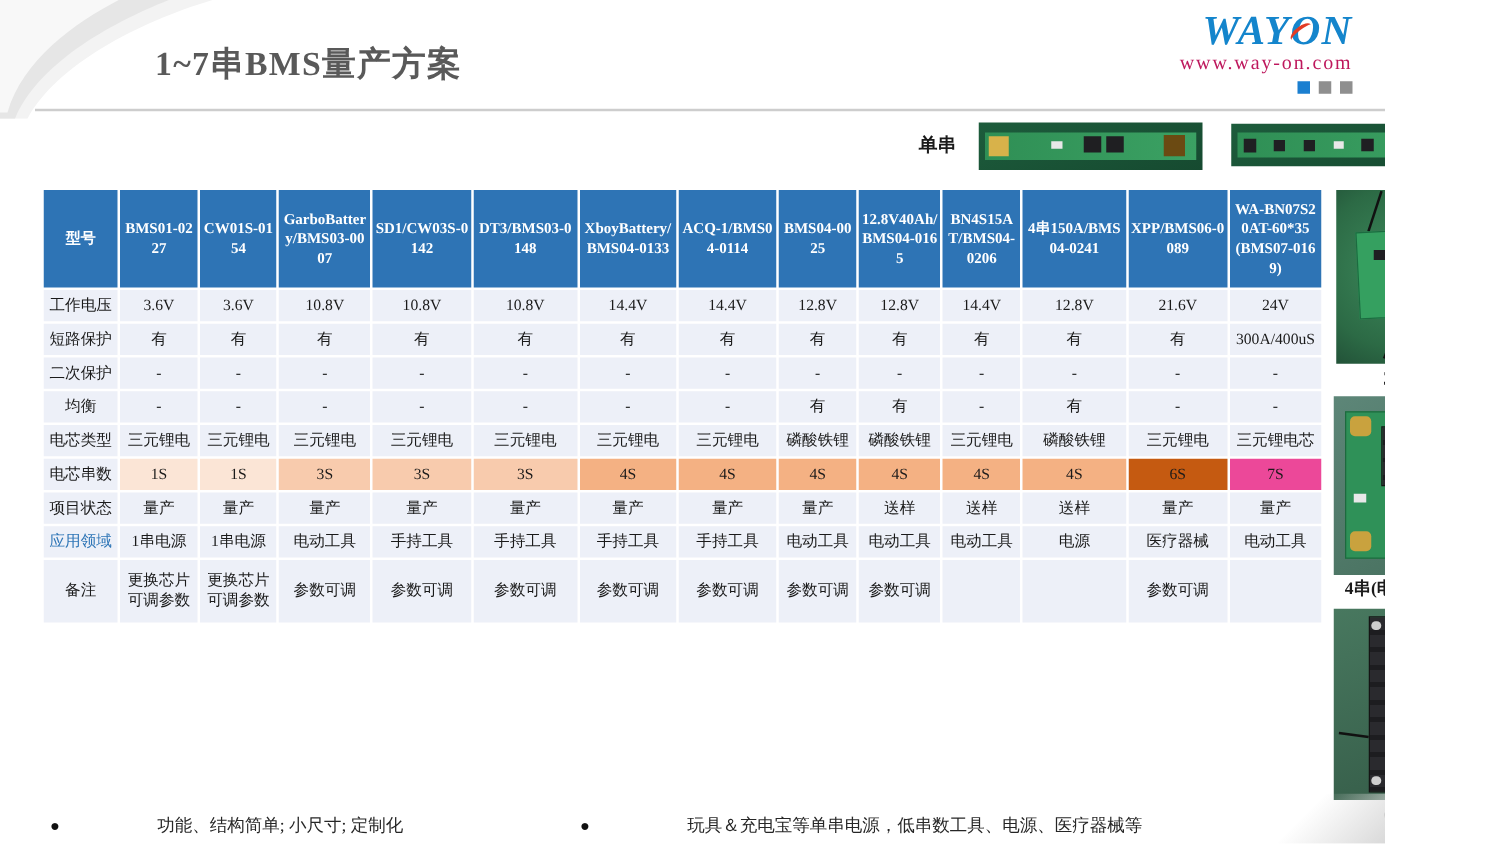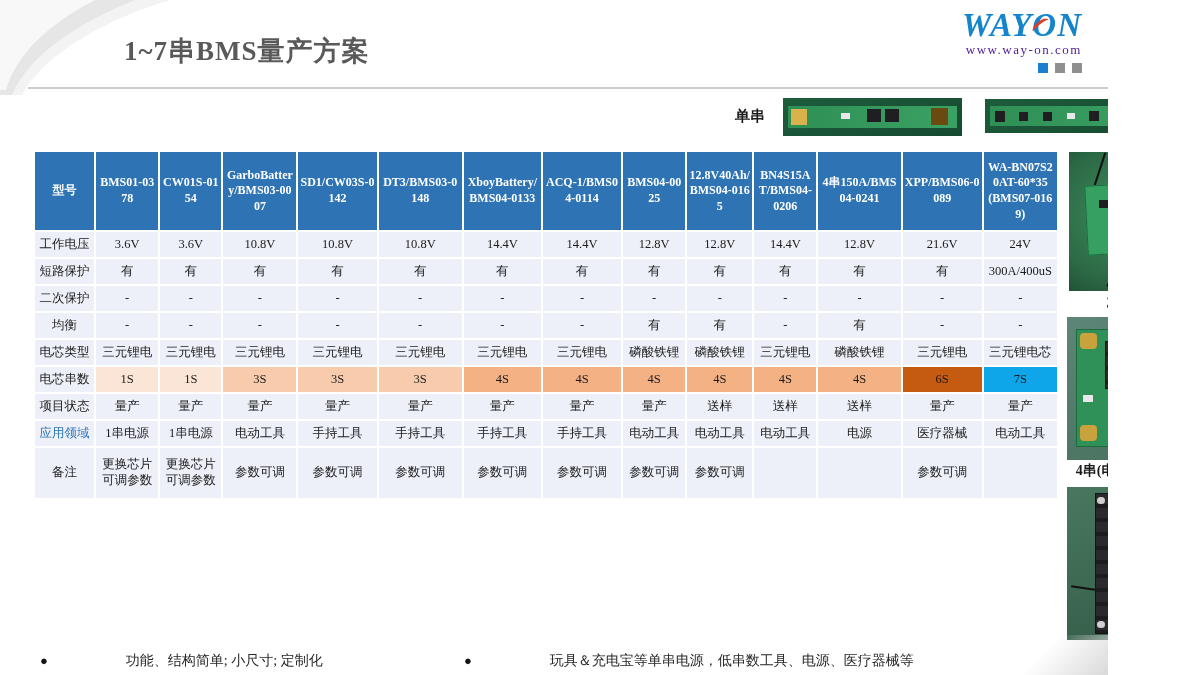--- a/index.html
+++ b/index.html
@@ -17,21 +17,21 @@
   .divider { position:absolute; left:28px; top:87px; width:1148px; height:2px; background:#cdcdcd; }
   .logo { position:absolute; right:26px; top:8px; width:170px; text-align:right; }
   .logo .brand {
     position:relative; display:inline-block; font-size:33px; font-weight:bold; font-style:italic;
     color:#1485CC; letter-spacing:1px; line-height:34px;
   }
   .logo .swoosh {
     position:absolute; right:31px; top:13px; width:20px; height:10px;
     border-top:3px solid #E23B24; border-radius:50% 50% 0 0; transform:rotate(-38deg);
   }
-  .logo .site { font-size:13px; color:#4c1d95; letter-spacing:1.5px; margin-top:0px; }
+  .logo .site { font-size:16px; color:#be185d; letter-spacing:1.5px; margin-top:0px; }
   .logo .squares { display:flex; justify-content:flex-end; gap:7px; margin-top:5px; }
   .logo .sq { width:10px; height:10px; display:inline-block; }
   .sq-blue { background:#1B7FD0; } .sq-gray { background:#8f8f8f; }
 
   
   .lbl { position:absolute; color:#1a1a1a; font-weight:bold; text-align:center; }
   .strip { position:absolute; background:linear-gradient(160deg,#1d5c3c,#164a30); }
   .strip .board { position:absolute; left:3%; right:3%; top:22%; height:56%;
     background:linear-gradient(90deg,#2f8f55,#3ba163); }
   .chip { position:absolute; background:#1f1f22; }
@@ -167,21 +167,21 @@
         <col style="width: 62px;">
         <col style="width: 65px;">
         <col style="width: 62px;">
         <col style="width: 82px;">
         <col style="width: 79px;">
         <col style="width: 73px;">
       </colgroup>
       <thead>
         <tr>
           <th>型号</th>
-          <th>BMS01-0378</th>
+          <th>BMS01-0227</th>
           <th>CW01S-0154</th>
           <th>GarboBattery/BMS03-0007</th>
           <th>SD1/CW03S-0142</th>
           <th>DT3/BMS03-0148</th>
           <th>XboyBattery/BMS04-0133</th>
           <th>ACQ-1/BMS04-0114</th>
           <th>BMS04-0025</th>
           <th>12.8V40Ah/BMS04-0165</th>
           <th>BN4S15AT/BMS04-0206</th>
           <th>4串150A/BMS04-0241</th>
@@ -277,21 +277,21 @@
           <td style="background: rgb(248, 203, 173);">3S</td>
           <td style="background: rgb(248, 203, 173);">3S</td>
           <td style="background: rgb(248, 203, 173);">3S</td>
           <td style="background: rgb(244, 177, 131);">4S</td>
           <td style="background: rgb(244, 177, 131);">4S</td>
           <td style="background: rgb(244, 177, 131);">4S</td>
           <td style="background: rgb(244, 177, 131);">4S</td>
           <td style="background: rgb(244, 177, 131);">4S</td>
           <td style="background: rgb(244, 177, 131);">4S</td>
           <td style="background: rgb(197, 90, 17);">6S</td>
-          <td style="background: #0ea5e9;">7S</td>
+          <td style="background: #ec4899;">7S</td>
         </tr>
         <tr>
           <th>项目状态</th>
           <td>量产</td>
           <td>量产</td>
           <td>量产</td>
           <td>量产</td>
           <td>量产</td>
           <td>量产</td>
           <td>量产</td>

